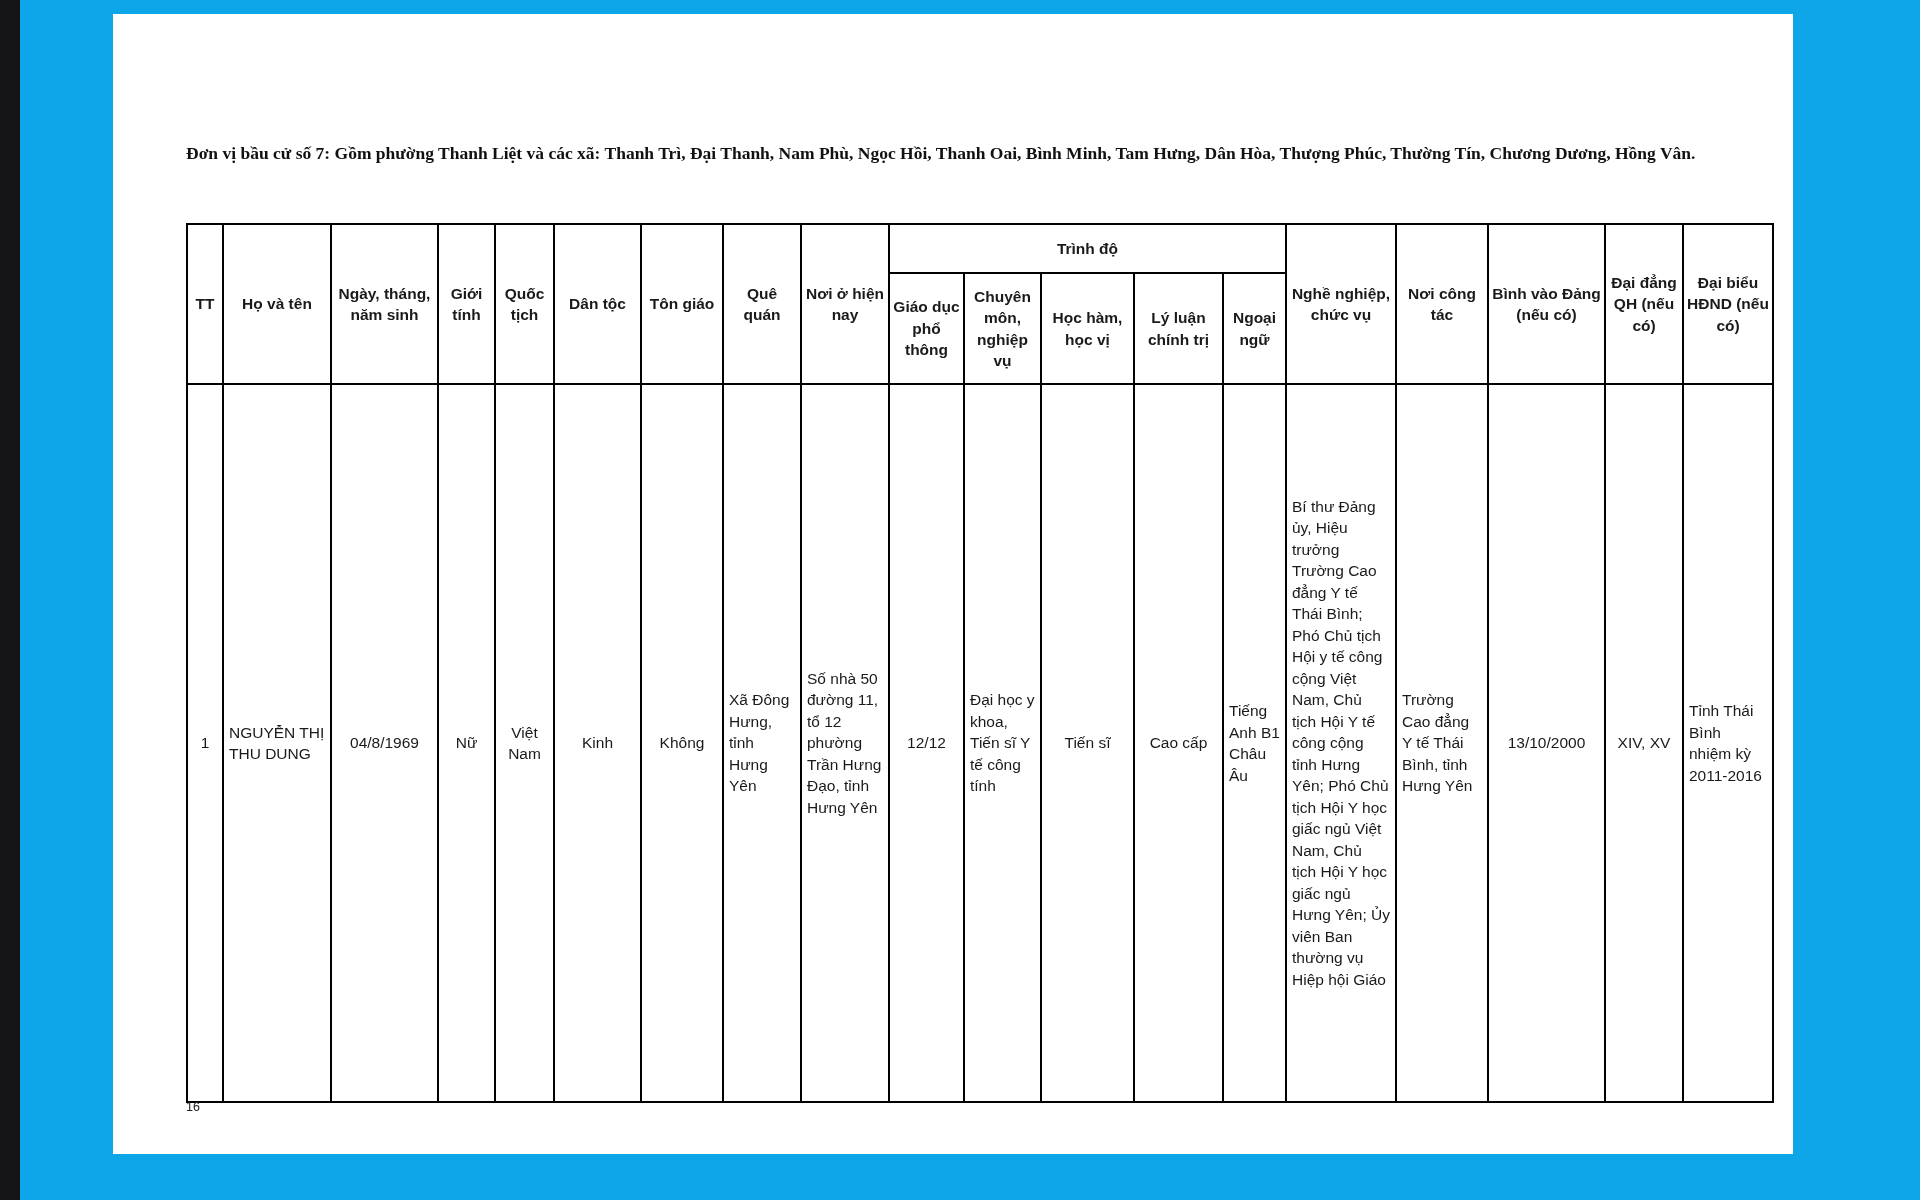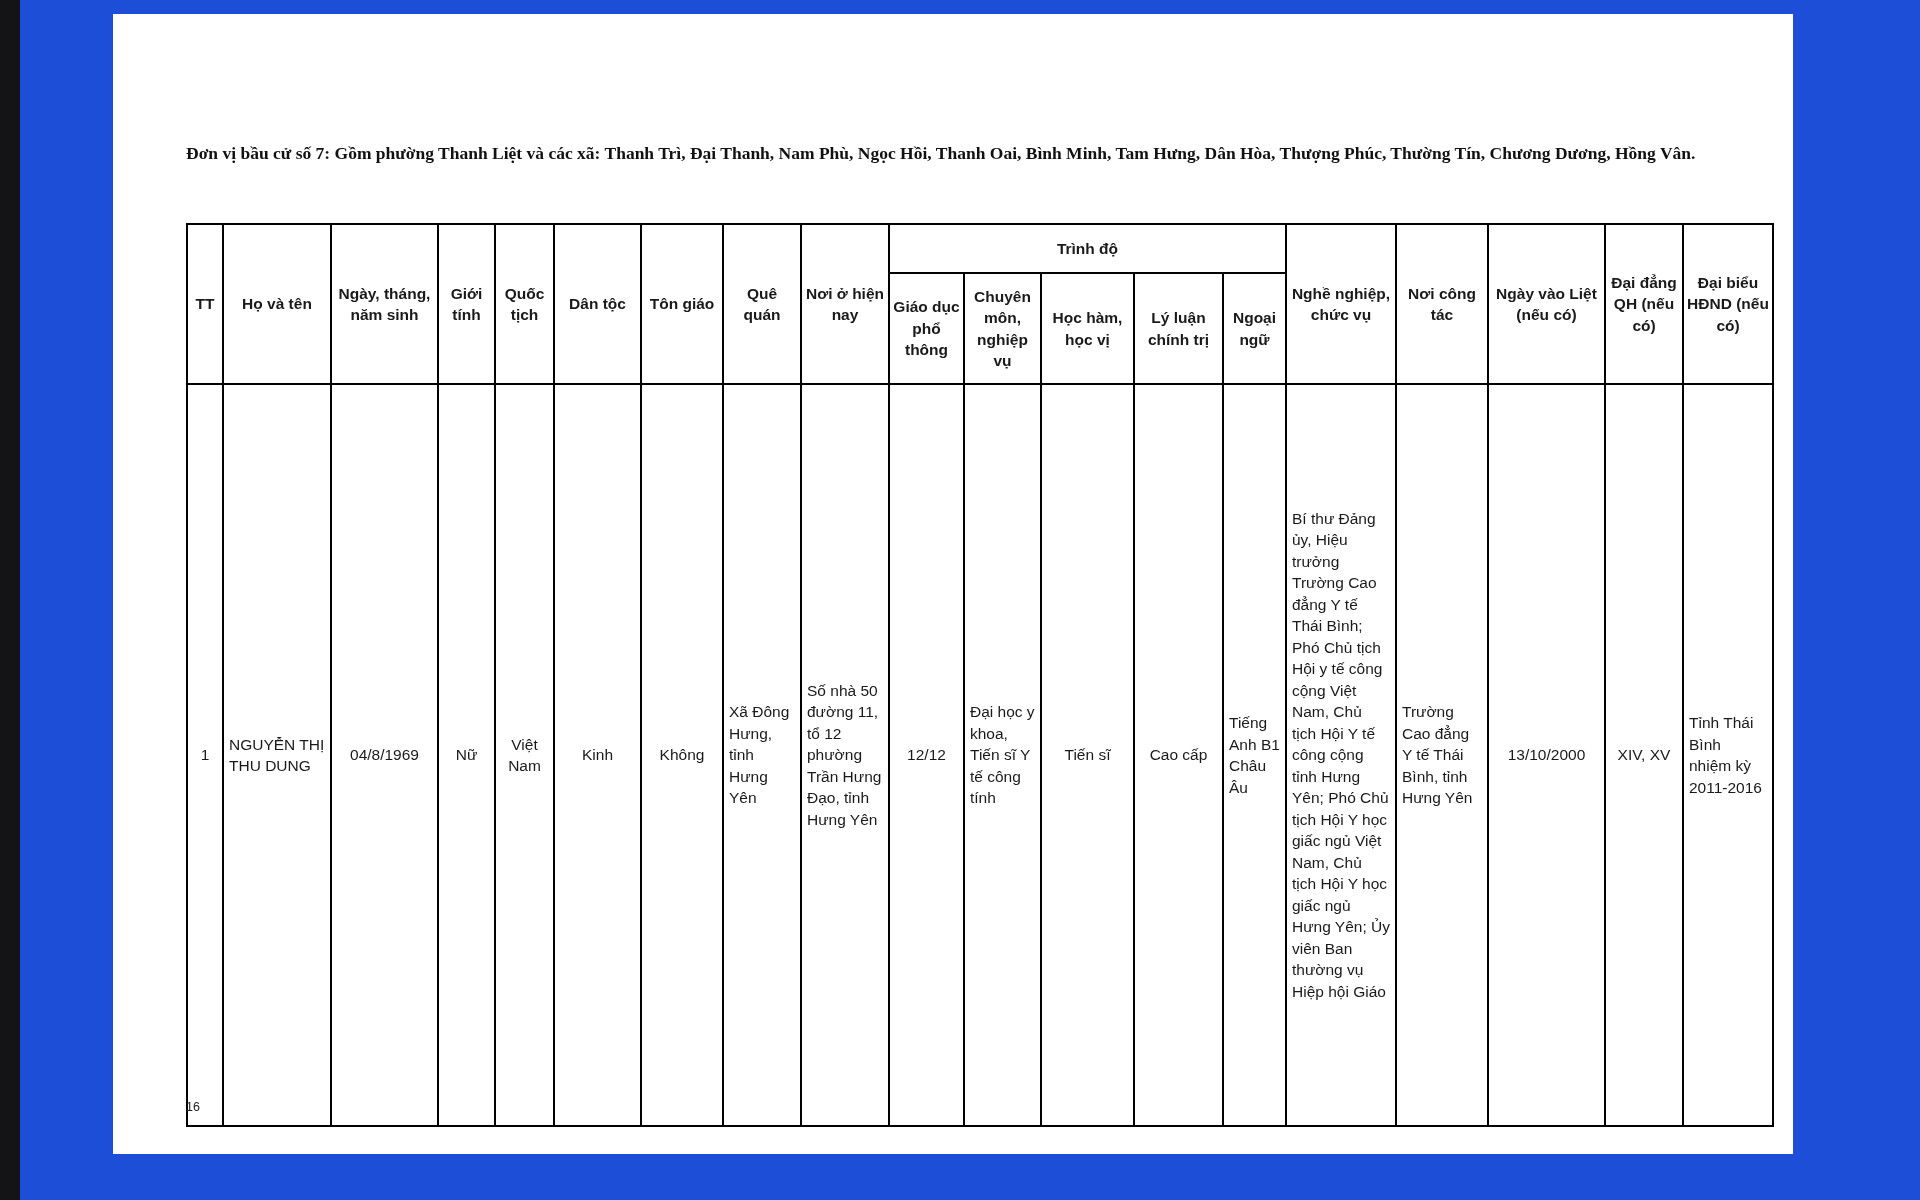--- a/index.html
+++ b/index.html
@@ -1,18 +1,18 @@
 <!DOCTYPE html>
 <html><head>
 <meta charset="utf-8">
 <style>
   html,body{margin:0;padding:0;}
   .canvas{
     position:relative; width:1920px; height:1200px;
-    background:#1d4ed8; overflow:hidden;
+    background:#0ea5e9; overflow:hidden;
     font-family:"Liberation Sans","DejaVu Sans",sans-serif;
   }
   .left-strip{
     position:absolute; left:0; top:0; width:20px; height:1200px;
     background:#141416;
   }
   .page{
     position:absolute; left:113px; top:14px; width:1680px; height:1140px;
     background:#ffffff;
   }
@@ -32,21 +32,21 @@
     font-size:15.5px; line-height:21.5px;
     overflow:hidden;
   }
   table.candidates th{
     font-weight:bold; text-align:center; vertical-align:middle;
     padding:2px 3px;
   }
   tr.hr1 .group{ height:43px; }
   tr.hr2 th{ height:105px; }
   tr.data-row td{
-    height:704px; vertical-align:middle; padding:18px 5px;
+    height:704px; vertical-align:middle; padding:6px 5px;
   }
   td.al-c{ text-align:center; }
   td.al-l{ text-align:left; }
   .page-number{
     position:absolute; left:73px; top:1086px; width:1586px;
     text-align:left; font-size:12.5px; color:#222222;
   }
 </style>
 </head>
 <body>
@@ -87,21 +87,21 @@
           <th rowspan="2">Ngày, tháng, năm sinh</th>
           <th rowspan="2">Giới tính</th>
           <th rowspan="2">Quốc tịch</th>
           <th rowspan="2">Dân tộc</th>
           <th rowspan="2">Tôn giáo</th>
           <th rowspan="2">Quê quán</th>
           <th rowspan="2">Nơi ở hiện nay</th>
           <th colspan="5" class="group">Trình độ</th>
           <th rowspan="2">Nghề nghiệp, chức vụ</th>
           <th rowspan="2">Nơi công tác</th>
-          <th rowspan="2">Ngày vào Liệt (nếu có)</th>
+          <th rowspan="2">Bình vào Đảng (nếu có)</th>
           <th rowspan="2">Đại đẳng QH (nếu có)</th>
           <th rowspan="2">Đại biểu HĐND (nếu có)</th>
         </tr>
         <tr class="hr2">
           <th>Giáo dục phổ thông</th>
           <th>Chuyên môn, nghiệp vụ</th>
           <th>Học hàm, học vị</th>
           <th>Lý luận chính trị</th>
           <th>Ngoại ngữ</th>
         </tr>

